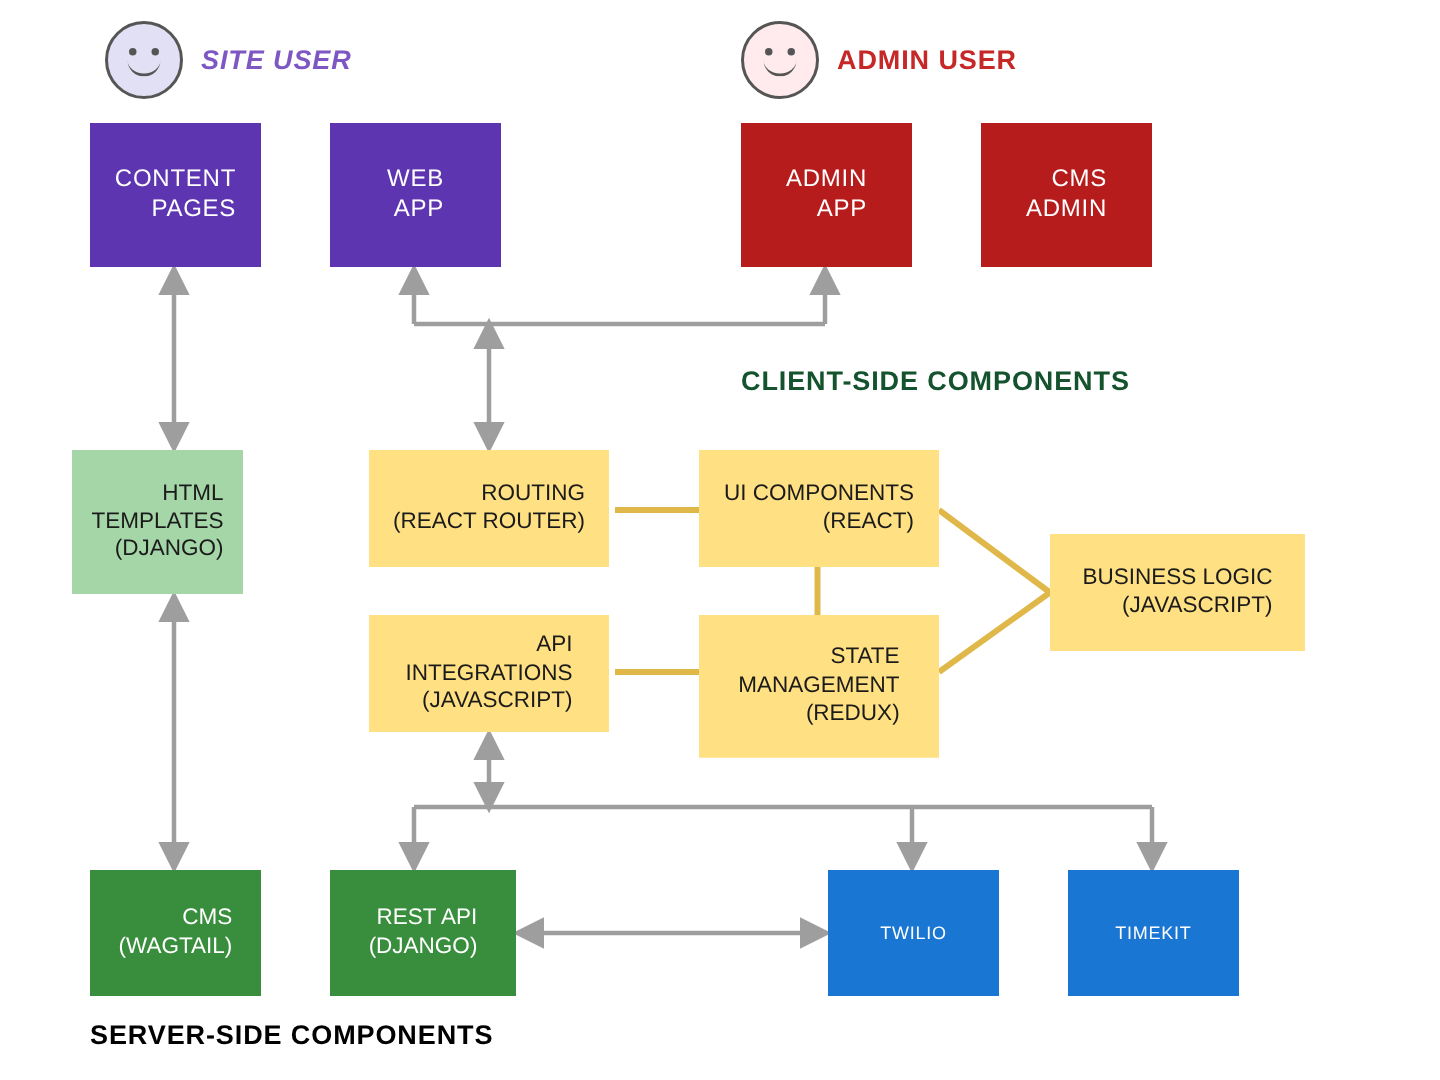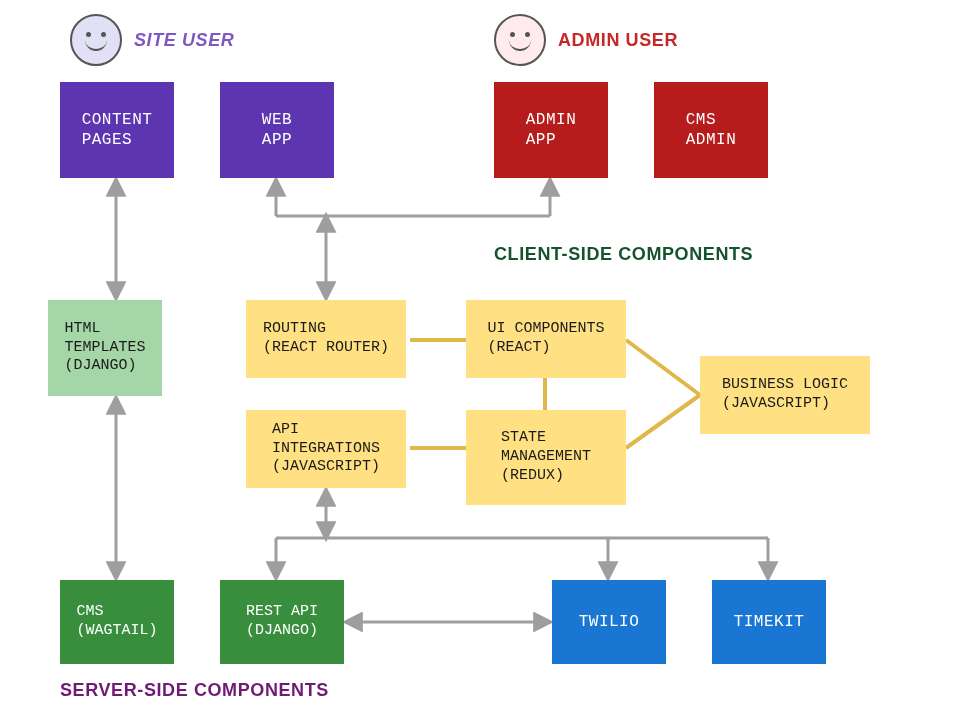--- a/index.html
+++ b/index.html
@@ -21,45 +21,44 @@
     left: 0; top: 0;
     width: 960px;
     height: 720px;
     pointer-events: none;
   }
   .box {
     position: absolute;
     display: flex;
     align-items: center;
     justify-content: center;
-    text-align: left;
+    text-align: right;
     box-sizing: border-box;
     padding: 6px 10px;
     line-height: 1.25;
     font-weight: 400;
     white-space: pre-line;
-    font-family: Liberation Mono, monospace;
   }
   .purple { background: #5E35B1; color: #fff; font-size: 16px; letter-spacing: .5px;}
   .crimson { background: #B71C1C; color: #fff; font-size: 16px; letter-spacing: .5px;}
   .lightgreen { background: #A5D6A7; color: #1b1b1b; font-size: 15px; border: 2px solid #A5D6A7; }
   .yellow { background: #FFE082; color: #1b1b1b; font-size: 15px; border: 2px solid #FFE082;}
   .darkgreen { background: #388E3C; color: #fff; font-size: 15px; }
-  .blue { background: #1976D2; color: #fff; font-size: 16px; letter-spacing: .5px;}
+  .blue { background: #1976D2; color: #fff; font-size: 12px; letter-spacing: .5px;}
 
   .label {
     position: absolute;
     font-weight: 700;
     letter-spacing: .6px;
     font-size: 18px;
   }
   .label.purple-txt { color: #7E57C2; }
   .label.crimson-txt { color: #C62828; }
   .label.gold-txt { color: #14532d; }
-  .label.green-txt { color: #701a75; }
+  .label.green-txt { color: #000000; }
   .label.blue-txt { color: #1565C0; }
 
   .face {
     position: absolute;
     width: 48px; height: 48px;
     border-radius: 50%;
     border: 2px solid #555;
     display:flex; align-items:center; justify-content:center;
   }
   .face .eye {

